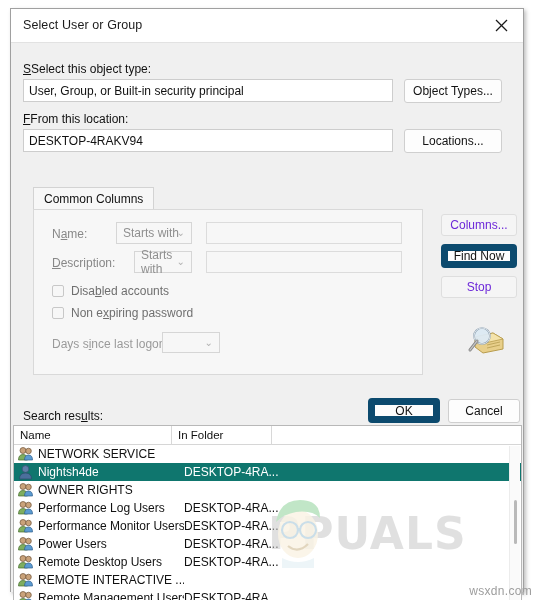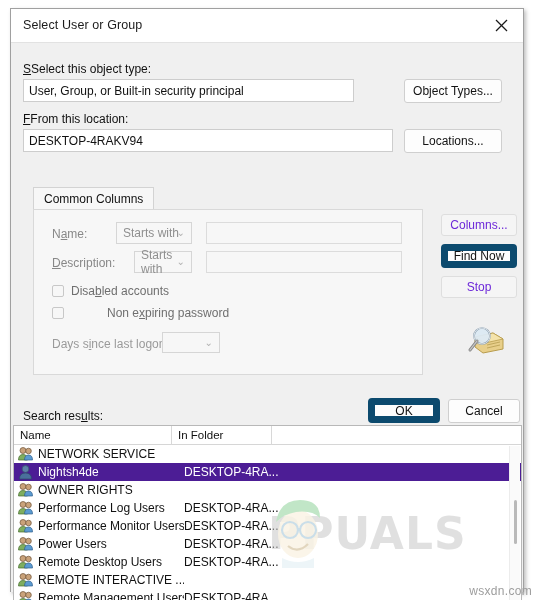--- a/index.html
+++ b/index.html
@@ -179,21 +179,21 @@
   .rows { position: relative; }
   .row {
     position: relative;
     height: 18px;
     display: flex; align-items: center;
     font-size: 12px;
     color: #111;
     cursor: default;
     white-space: nowrap;
   }
-  .row.selected { background: #4c1d95; color: #ffffff; }
+  .row.selected { background: #0f766e; color: #ffffff; }
   .row .ico {
     width: 17px; height: 16px; margin-left: 3px; margin-right: 4px;
     flex: none; position: relative;
   }
   .row .nm { width: 146px; overflow: hidden; }
   .row .fld { width: 200px; overflow: hidden; }
 
   .scroll-track {
     position: absolute;
     right: 1px; top: 20px;
@@ -248,21 +248,21 @@
           <line x1="12" y1="1" x2="1" y2="12" stroke="#1a1a1a" stroke-width="1.2"></line>
         </svg>
       </div>
     </div>
 
     <div class="body-area">
 
       <div class="lbl" style="left:12px; top:19px;">
         <u>S</u><span>Select this object type:</span>
       </div>
-      <div class="textbox" style="left:12px; top:36px; width:331px; height:23px;">
+      <div class="textbox" style="left:12px; top:36px; width:370px; height:23px;">
         <span>User, Group, or Built-in security principal</span>
       </div>
       <div class="btn" style="left:393px; top:36px; width:98px; height:24px;">
         <span>Object Types...</span>
       </div>
 
       <div class="lbl" style="left:12px; top:69px;">
         <u>F</u><span>From this location:</span>
       </div>
       <div class="textbox" style="left:12px; top:86px; width:370px; height:23px;">
@@ -299,21 +299,21 @@
           <span class="chev">⌄</span>
         </div>
         <div class="textbox" style="left:172px; top:41px; width:196px; height:22px; background:#f7f7f7; border-color:#dcdcdc;" placeholder="">
           <span></span>
         </div>
 
         <div class="chk" style="left:18px; top:74px;">
           <span class="box"></span>
           <span>Disa<u>b</u>led accounts</span>
         </div>
-        <div class="chk" style="left:18px; top:96px;gap:36px;">
+        <div class="chk" style="left:18px; top:96px;">
           <span class="box"></span>
           <span>Non e<u>x</u>piring password</span>
         </div>
 
         <div class="lbl" style="left:18px; top:127px; color:#9a9a9a;">
           Days s<u>i</u>nce last logon:
         </div>
         <div class="combo" style="left:128px; top:122px; width:58px; height:21px;">
           <span></span>
           <span class="chev">⌄</span>

